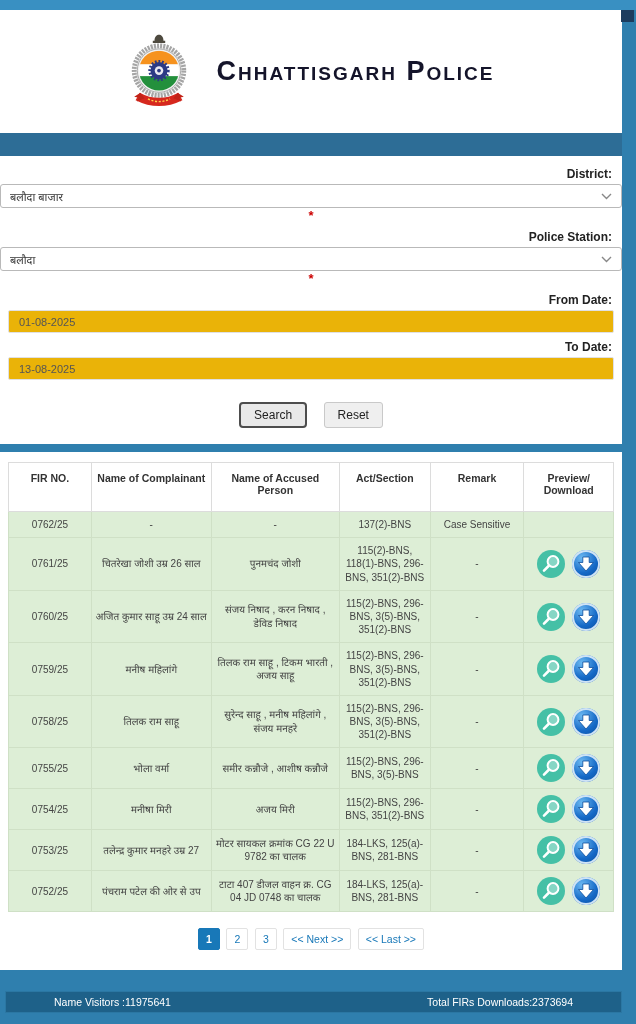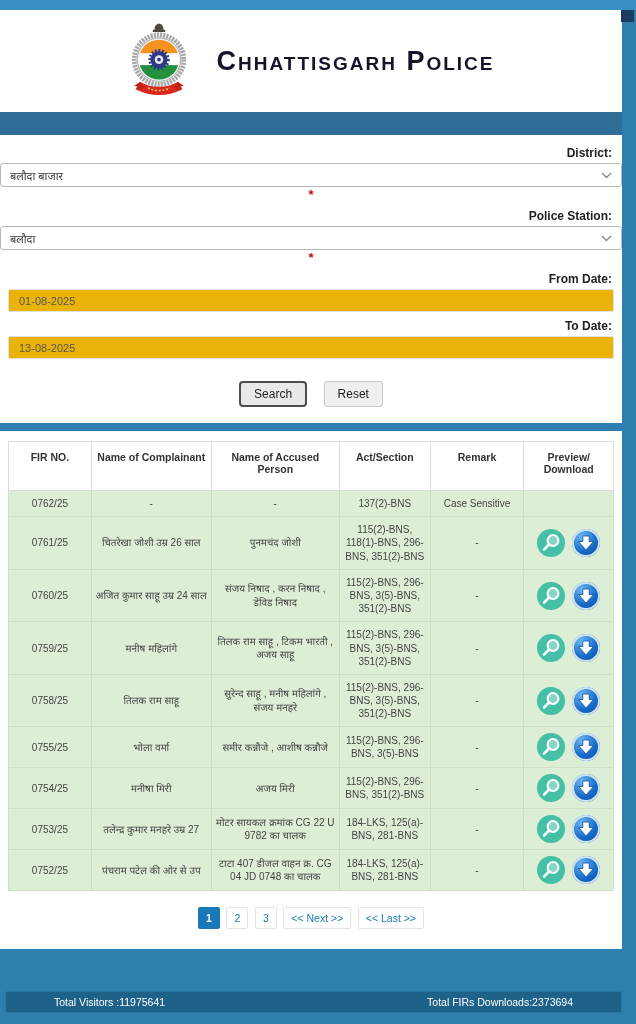--- a/index.html
+++ b/index.html
@@ -4,21 +4,21 @@
 <style>
   * { box-sizing: border-box; margin: 0; padding: 0; }
   html,body { background:#2f7fae; }
   body { font-family: "Liberation Sans", "DejaVu Sans", sans-serif; }
   .page { position:relative; width:636px; height:1024px; background:#2f7fae; overflow:hidden; }
   .top-strip { width:636px; height:10px; background:#3990c2; }
   .scroll-thumb { position:absolute; right:2px; top:10px; width:13px; height:12px; background:#1c3c5e; }
   .main { width:622px; }
 
   
-  .header { background:#ffffff; height:102px; display:flex; align-items:center; justify-content:center; gap:27px; }
+  .header { background:#ffffff; height:123px; display:flex; align-items:center; justify-content:center; gap:27px; }
   .brand { font-variant: small-caps; text-transform: capitalize; font-weight:bold; font-size:27px; letter-spacing:2px; color:#14142a; }
   .logo { width:62px; height:92px; flex:0 0 auto; }
 
   
   .navbar { height:23px; background:#2d6d96; }
 
   
   .form-card { background:#ffffff; padding:4px 0 16px; }
   .f-label { display:block; text-align:right; padding:7px 10px 2px; font-size:12px; font-weight:bold; color:#222; }
   .select-box { margin:1px 0 0; height:24px; border:1px solid #b9b9b9; border-radius:3px; background:#fff;
@@ -370,16 +370,16 @@
           <span class="pg-item">&lt;&lt; Next &gt;&gt;</span>
         
           <span class="pg-item">&lt;&lt; Last &gt;&gt;</span>
         
       </div>
     </div>
 
   </div>
 
   <div class="footer-bar">
-    <span>Total Visitors :11975641</span>
+    <span>Name Visitors :11975641</span>
     <span>Total FIRs Downloads:2373694</span>
   </div>
 </div>
 
 </body></html>

